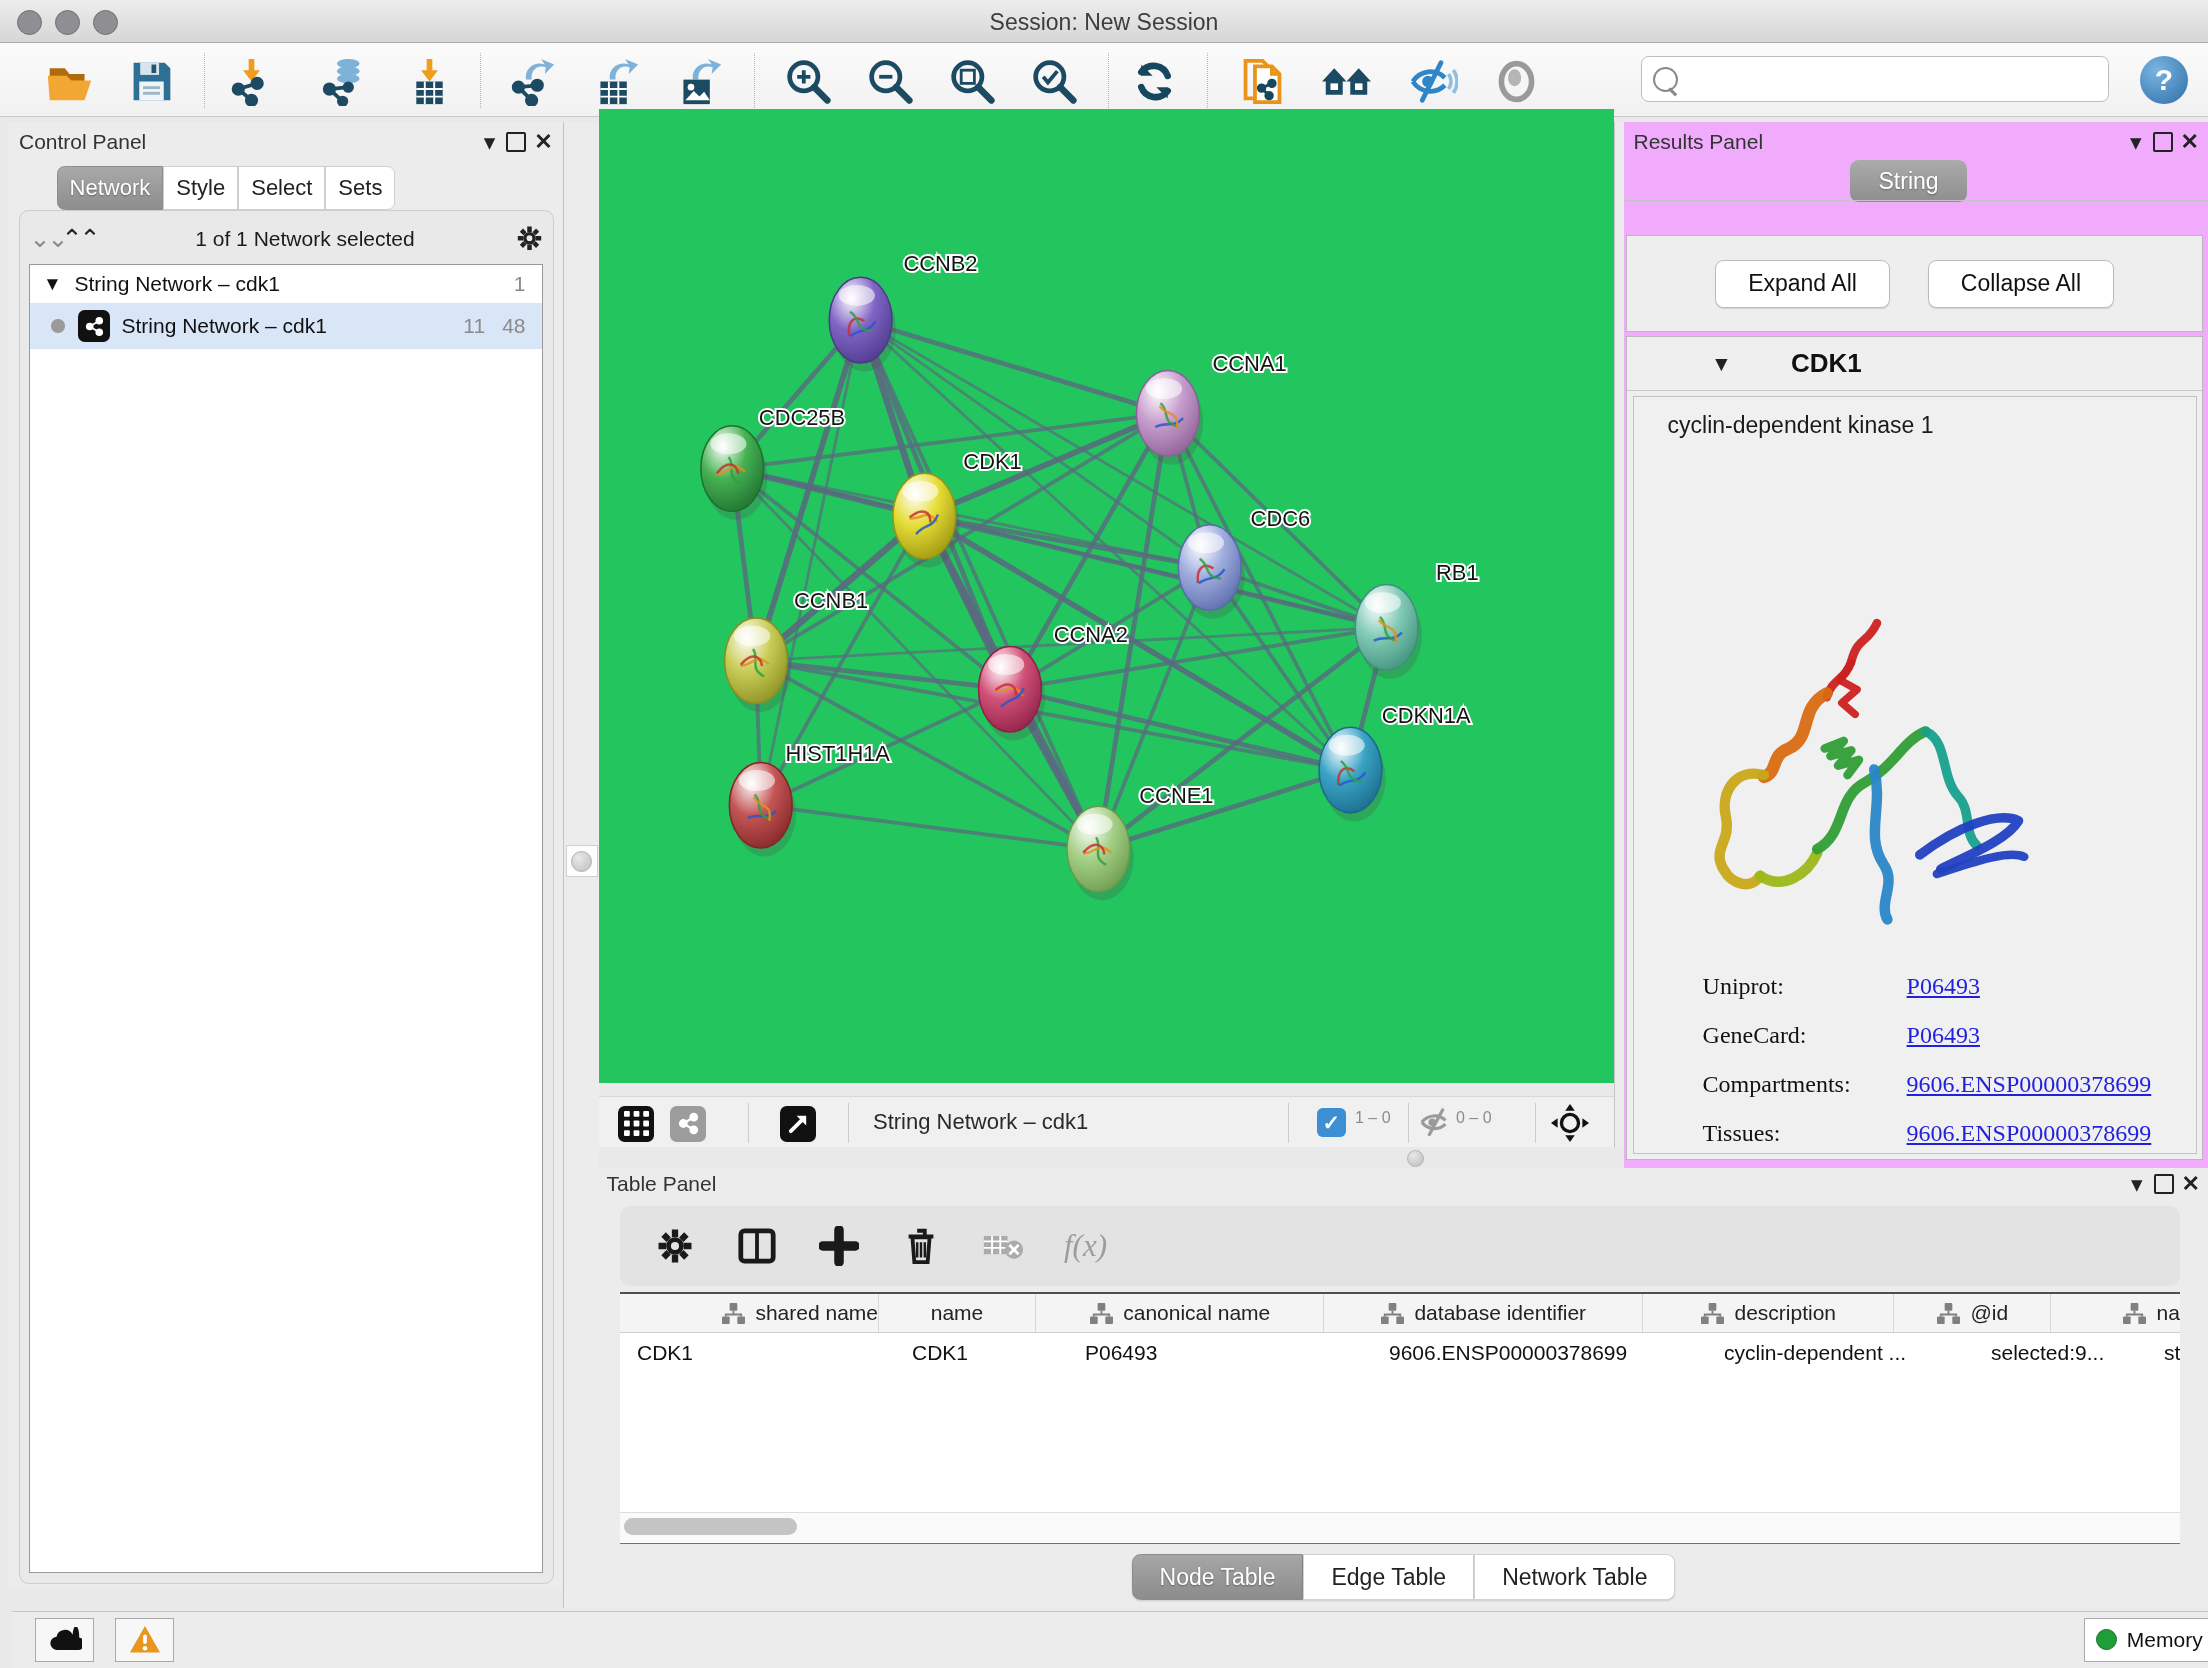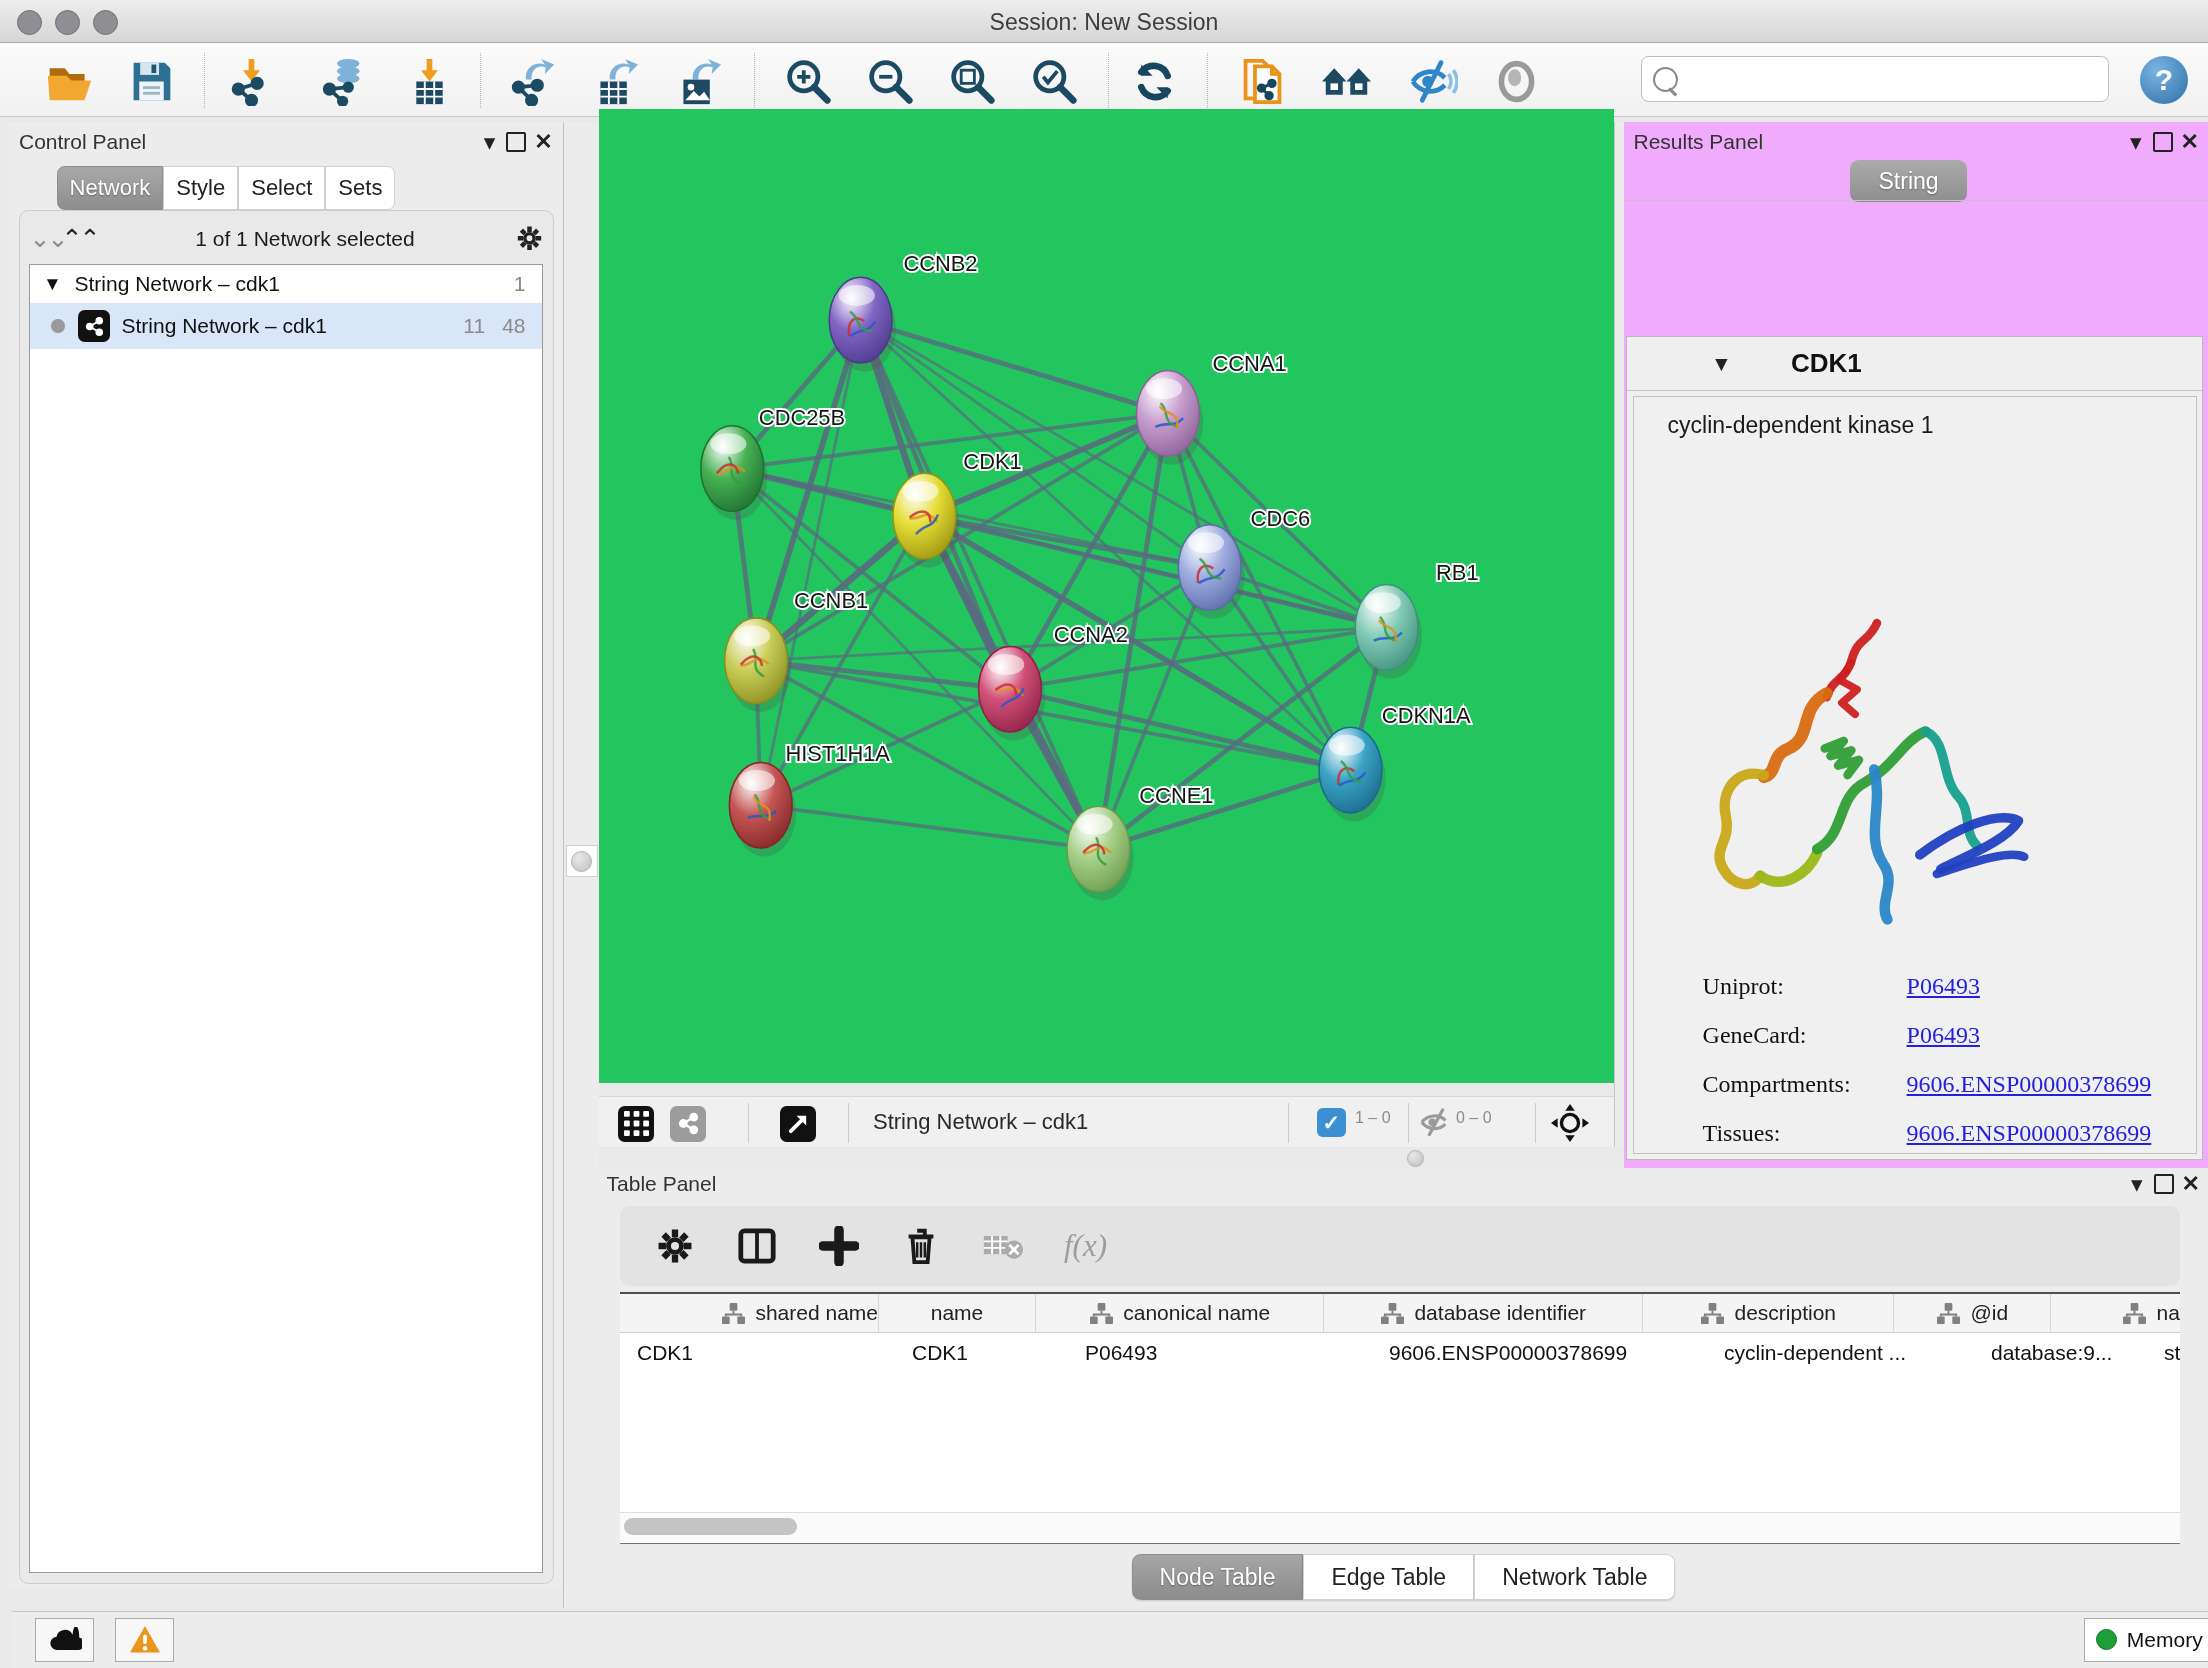--- a/index.html
+++ b/index.html
@@ -676,20 +676,24 @@
   <div id="rp-head">
     <span class="panel-title">Results Panel</span>
     <span class="pctl icon-caret"></span>
     <span class="pctl">
         <span class="icon-max"></span>
       </span>
     <span class="pctl icon-close"></span>
   </div>
   <div id="rp-tab">String</div>
   <div id="rp-body">
+    <div id="rp-buttons">
+      <div class="rp-btn">Expand All</div>
+      <div class="rp-btn">Collapse All</div>
+    </div>
     <div id="rp-main">
       <div id="rp-gene-row">
         <span class="car">▼</span>
         <span id="rp-gene">CDK1</span>
       </div>
       <div id="rp-inner">
         <div id="rp-desc">cyclin-dependent kinase 1</div>
         <svg id="protein-img" viewBox="0 0 390 360">
             <path d="M205,18 C195,40 185,32 178,58 C172,78 158,76 152,96" fill="none" stroke="#cc2020" stroke-width="9" stroke-linecap="round" stroke-linejoin="round" opacity="0.95"></path>
             <path d="M178,60 l-12,18 l18,10 l-16,14 l14,12" fill="none" stroke="#cc2020" stroke-width="8" stroke-linecap="round" stroke-linejoin="round" opacity="0.95"></path>
@@ -852,21 +856,21 @@
           </svg>
           <span>namespace</span>
         </div>
       </div>
     <div id="trow">
         <div class="td" style="width: 258px;">CDK1</div>
         <div class="td" style="width: 156px;">CDK1</div>
         <div class="td" style="width: 287px;">P06493</div>
         <div class="td" style="width: 318px;">9606.ENSP00000378699</div>
         <div class="td" style="width: 250px;">cyclin-dependent ...</div>
-        <div class="td" style="width: 156px;">database:9...</div>
+        <div class="td" style="width: 156px;">selected:9...</div>
         <div class="td" style="width: 285px;">stringdb</div>
       </div>
   </div>
   <div id="tp-scroll">
     <div id="tp-thumb"></div>
   </div>
   <div id="tp-tabs">
     <div class="btab sel first">Node Table</div>
     <div class="btab">Edge Table</div>
     <div class="btab last">Network Table</div>

